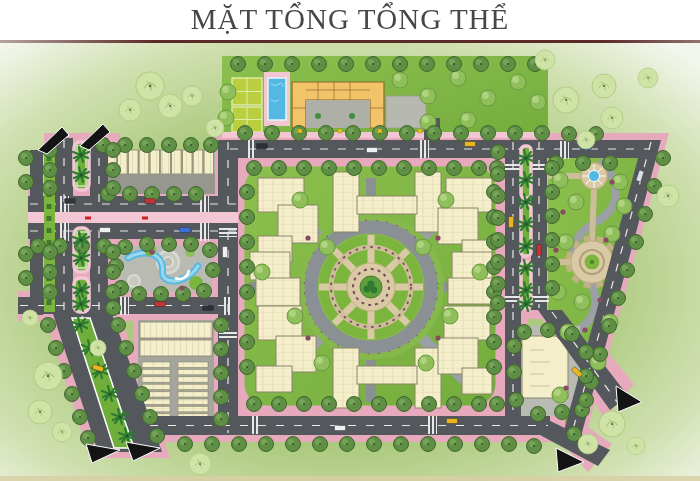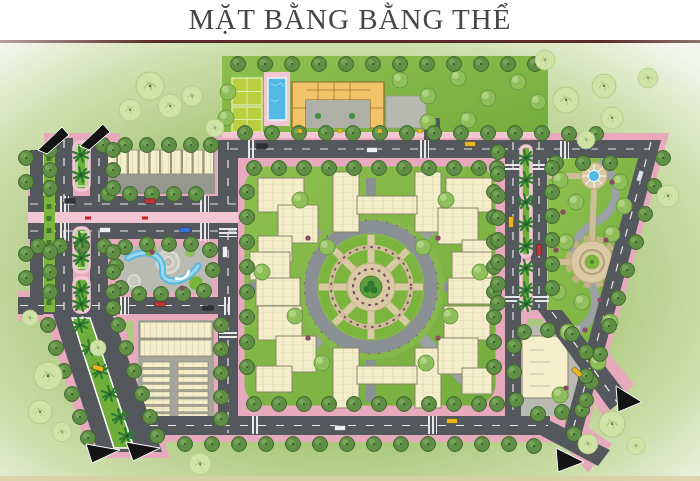--- a/index.html
+++ b/index.html
@@ -10,21 +10,21 @@
   #title{font-size:29px;letter-spacing:1px;color:var(--title-text,#474747);}
   #rule{position:absolute;top:40px;left:0;width:700px;height:3px;z-index:2;
         background:linear-gradient(90deg,#b5a3a0,var(--title-rule,#5b2b27) 22%,var(--title-rule,#5b2b27) 86%,#8f726e);}
   svg{position:absolute;top:0;left:0;}
 </style>
 </head>
 <body>
 
 <div id="stage">
   <div id="header">
-    <span id="title">MẶT BẰNG BẰNG THỂ</span>
+    <span id="title">MẶT TỔNG TỔNG THỂ</span>
   </div>
   <div id="rule"></div>
 
   <svg viewBox="0 0 700 481" width="700" height="481">
     <defs>
       <radialGradient id="bgG" cx="48%" cy="55%" r="72%">
         <stop offset="0" style="stop-color:var(--bg-inner,#b4d086)"></stop>
         <stop offset="0.5" style="stop-color:var(--bg-mid,#aac97c)"></stop>
         <stop offset="0.78" style="stop-color:#cfdfae"></stop>
         <stop offset="1" style="stop-color:var(--bg-outer,#f3f6ec)"></stop>

